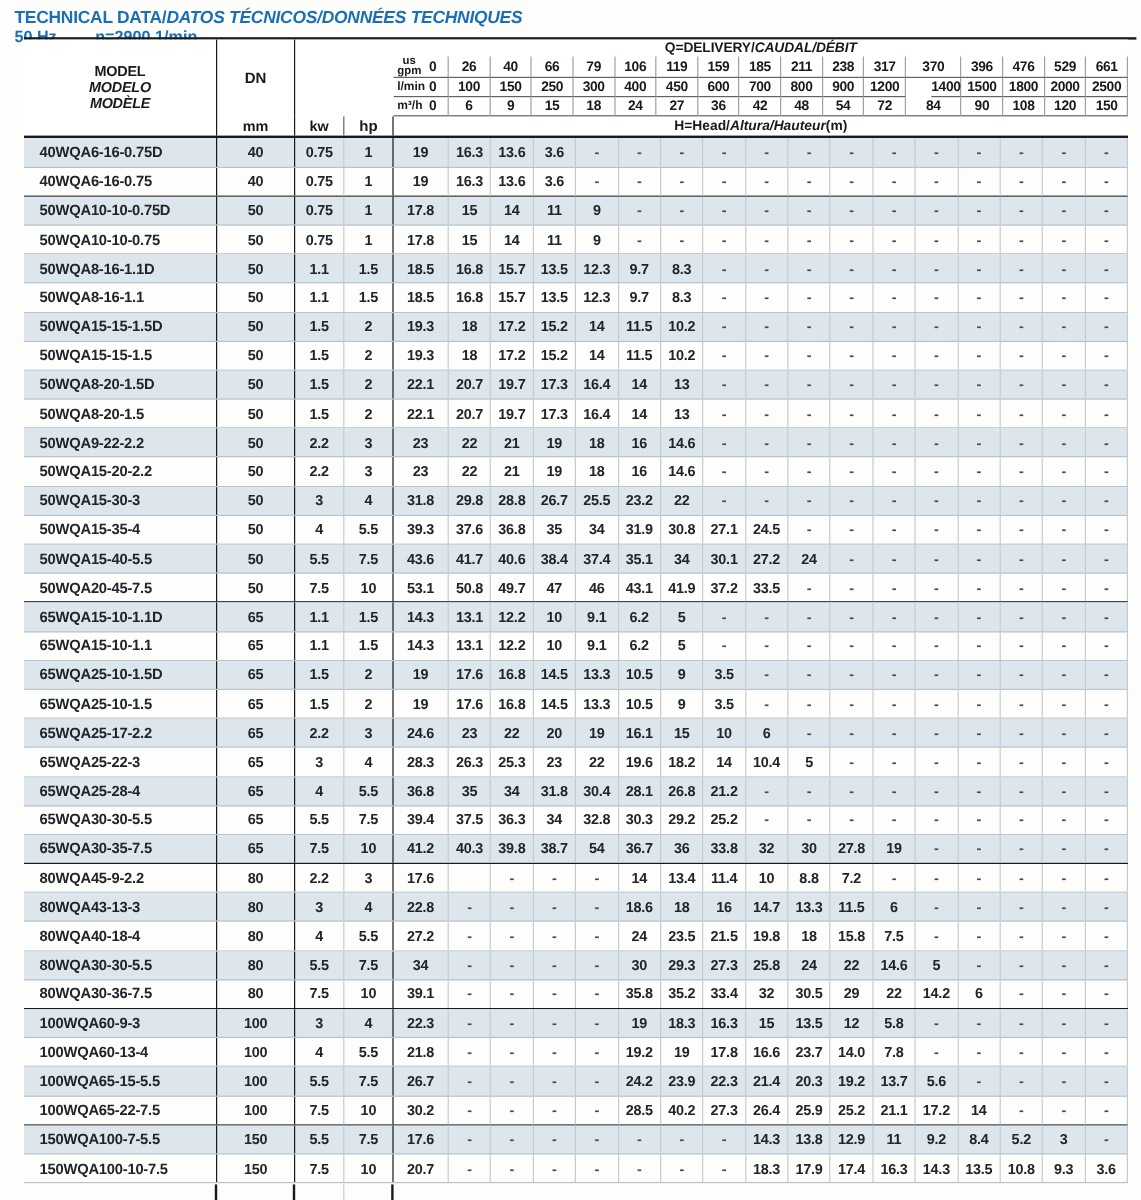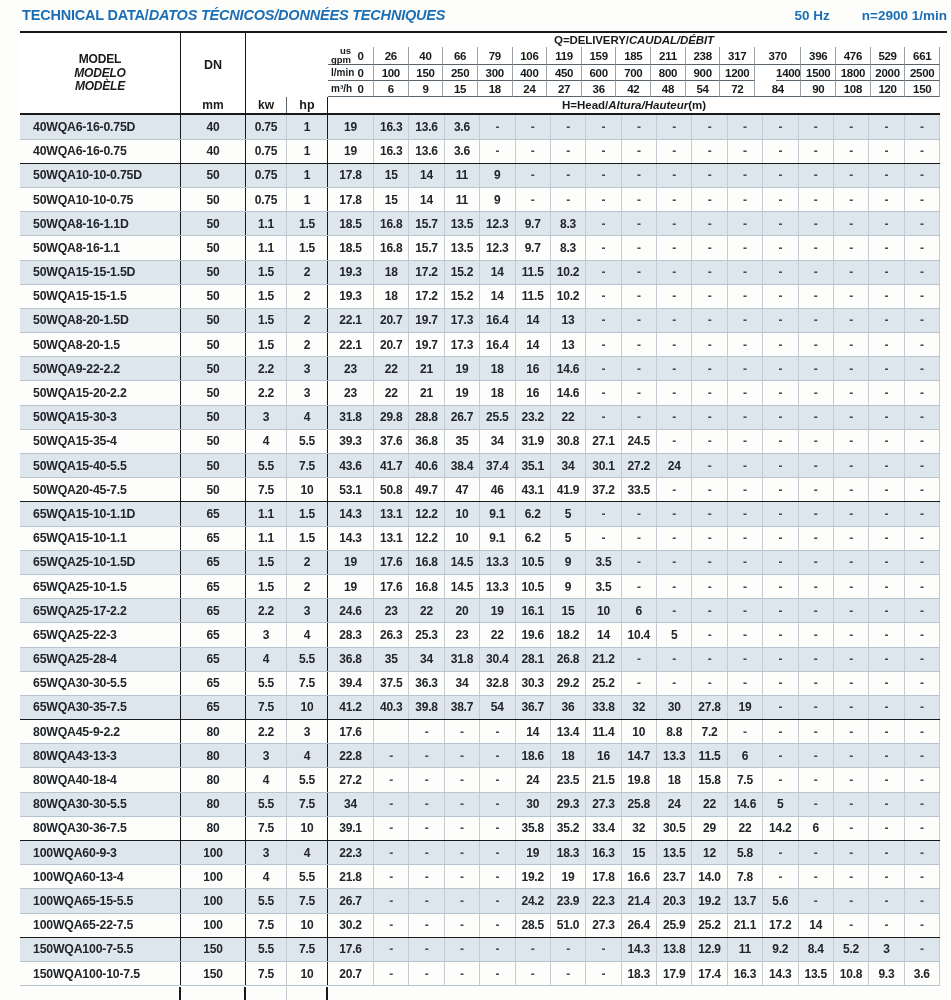--- a/index.html
+++ b/index.html
@@ -1,21 +1,21 @@
 <!DOCTYPE html>
 <html><head>
 <meta charset="utf-8">
 <style>
   html,body{margin:0;padding:0;}
   body{
     width:951px;height:1000px;position:relative;overflow:hidden;background:#fdfdfc;
     font-family:"Liberation Sans", sans-serif;
   }
-  .titlebar{position:absolute;left:22px;top:7px;width:925px;display:flex;
-    justify-content:space-between;align-items:baseline;}
+  .titlebar{position:absolute;left:12px;top:7px;width:925px;display:flex;
+    justify-content:space-between;align-items:baseline;flex-direction:column;}
   .title{color:#1c6fb5;font-size:14.5px;font-weight:bold;letter-spacing:-0.2px;}
   .title .it{font-style:italic;}
   .freqs{color:#1c6fb5;font-weight:bold;font-size:13.5px;display:flex;gap:32px;}
   .rule{position:absolute;left:20px;top:31px;width:927px;height:2.4px;background:#17191b;}
 
   .tbl{position:absolute;left:20px;top:33.4px;width:920px;}
   .thead{display:grid;grid-template-columns:161px 65px 41px 41px 46px repeat(16,1fr);
     grid-template-rows:14px 18px 16px 16px 16px;border-bottom:2.4px solid #17191b;
     box-sizing:border-box;background:#fff;}
   .hc{display:flex;align-items:center;justify-content:center;color:#17191b;
@@ -29,21 +29,21 @@
   .h-kw{grid-area:5/3/6/4;font-size:12px;border-right:1px solid #5a646d;}
   .h-hp{grid-area:5/4/6/5;font-size:12.5px;border-right:1.6px solid #17191b;}
   .h-qtitle{grid-area:1/5/2/22;font-size:11.5px;letter-spacing:-0.1px;}
   .h-head{grid-area:5/5/6/22;font-size:11.5px;}
   .it{font-style:italic;}
   .h-flabel{justify-content:flex-start;padding:0 4px 0 3px;
     border-right:1px solid #98a2aa;border-bottom:1px solid #5a646d;}
   .fl0{grid-area:2/5/3/6;}
   .fl1{grid-area:3/5/4/6;}
   .fl2{grid-area:4/5/5/6;}
-  .ulab{display:flex;flex-direction:column;font-size:9.5px;line-height:8.5px;text-align:right;}
+  .ulab{display:flex;flex-direction:column;font-size:9.5px;line-height:8.5px;text-align:center;}
   .ulab1{font-size:10px;}
   .uval{margin-left:auto;font-size:11.5px;padding-right:5px;}
   .hv{display:flex;align-items:center;justify-content:center;font-size:11.5px;font-weight:bold;
     color:#17191b;border-right:1px solid #98a2aa;border-bottom:1px solid #5a646d;
     box-sizing:border-box;letter-spacing:-0.3px;}
 
   .trow{display:grid;grid-template-columns:161px 65px 41px 41px 46px repeat(16,1fr);
     height:24.2px;box-sizing:border-box;border-bottom:1px solid #b7c4cd;}
   .trow.shaded{background:#dde6ec;}
   .trow.gend{border-bottom:1.7px solid #17191b;}
@@ -924,21 +924,21 @@
         <div class="tc c-model">100WQA65-22-7.5</div>
         <div class="tc c-dn">100</div>
         <div class="tc c-kw">7.5</div>
         <div class="tc c-hp">10</div>
         <div class="tc c-h">30.2</div>
         <div class="tc c-h dash">-</div>
         <div class="tc c-h dash">-</div>
         <div class="tc c-h dash">-</div>
         <div class="tc c-h dash">-</div>
         <div class="tc c-h">28.5</div>
-        <div class="tc c-h">51.0</div>
+        <div class="tc c-h">40.2</div>
         <div class="tc c-h">27.3</div>
         <div class="tc c-h">26.4</div>
         <div class="tc c-h">25.9</div>
         <div class="tc c-h">25.2</div>
         <div class="tc c-h">21.1</div>
         <div class="tc c-h">17.2</div>
         <div class="tc c-h">14</div>
         <div class="tc c-h dash">-</div>
         <div class="tc c-h dash">-</div>
         <div class="tc c-h dash">-</div>

